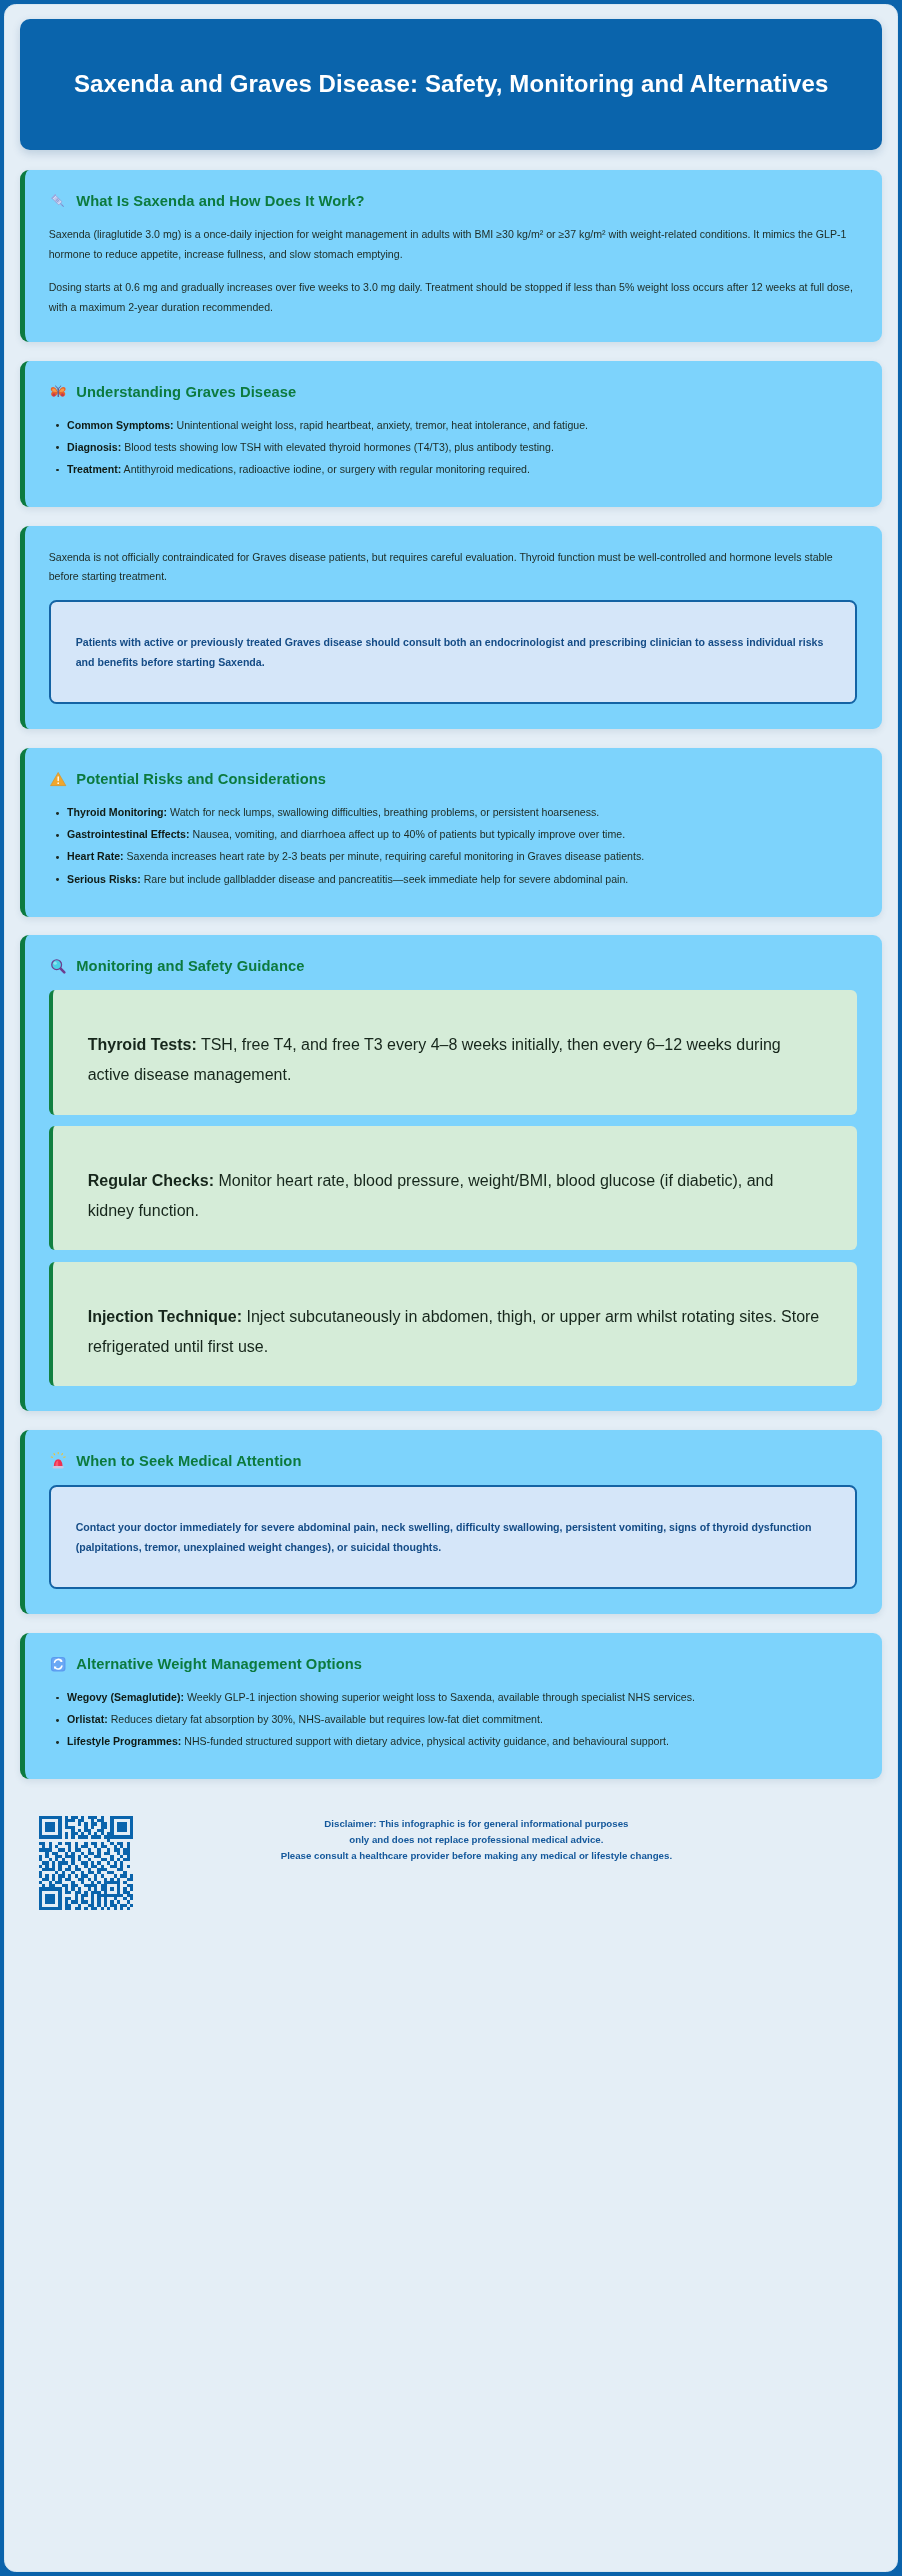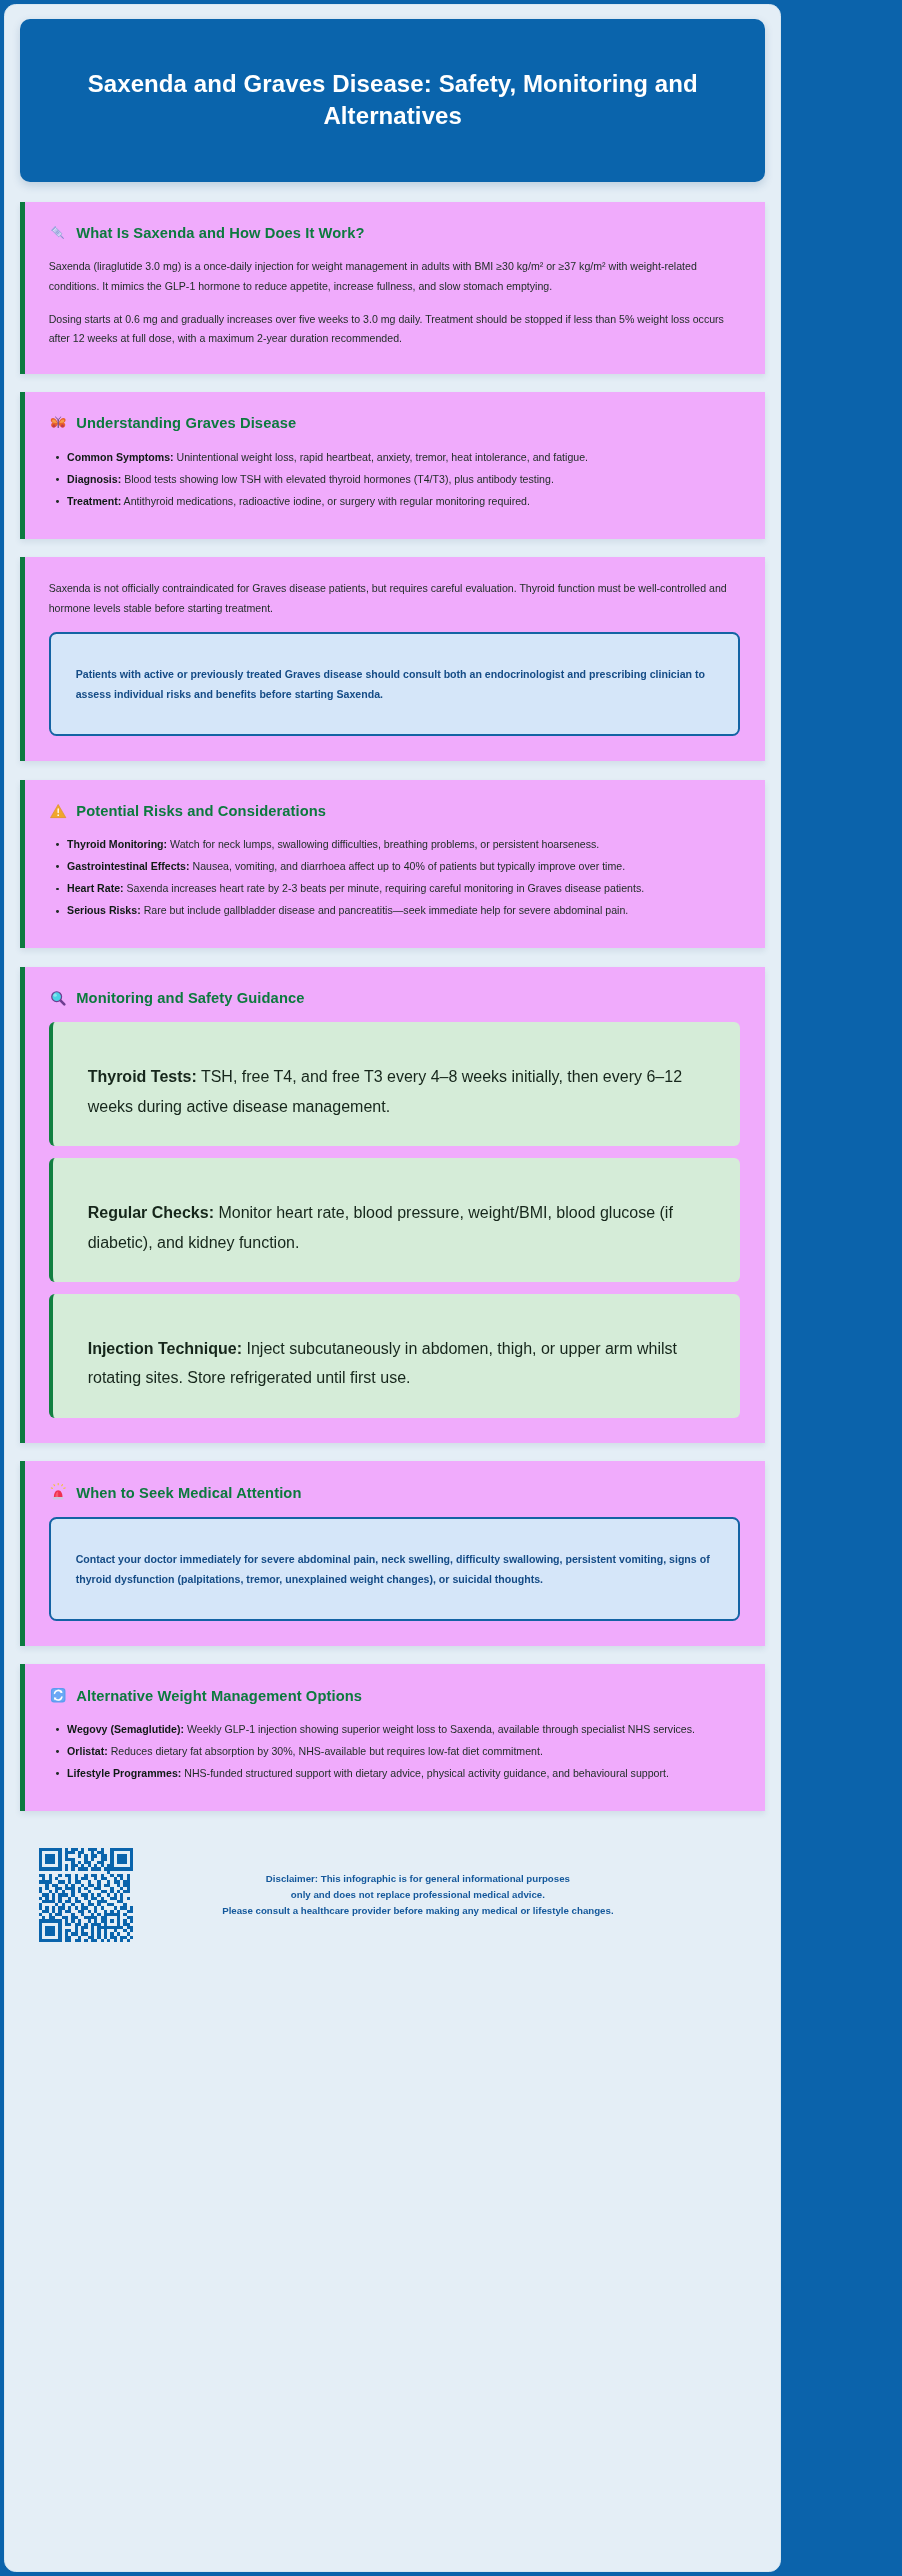--- a/index.html
+++ b/index.html
@@ -7,21 +7,21 @@
   body {
     width: 903px;
     height: 2576px;
     background: #0b63ab;
     font-family: "Liberation Sans", sans-serif;
     overflow: hidden;
   }
   .page-frame {
     position: absolute;
     left: 4.2px; top: 4.2px;
-    width: 777px; height: 2568px;
+    width: 894px; height: 2568px;
     background: #e4eef6;
     border-radius: 11.7px;
     border: 0.8px solid #d7e6f1;
     overflow: hidden;
   }
   .page-inner {
     padding: 14.2px 15px 0 15px;
   }
 
   
@@ -37,22 +37,22 @@
     font-size: 24px;
     font-weight: bold;
     line-height: 1.32;
     text-align: center;
     letter-spacing: 0.1px;
   }
 
   
   .card {
     position: relative;
-    background: #f0abfc;
-    border-radius: 0;
+    background: #7dd3fc;
+    border-radius: 9px;
     border-left: 5.9px solid #0d7a40;
     box-shadow: 0 2.5px 5.9px rgba(40,80,110,0.10);
     padding: 22px 25px 25px 23.5px;
     margin-bottom: 18.4px;
   }
   .card-head {
     display: flex;
     align-items: center;
     gap: 9.2px;
     margin-bottom: 15px;
@@ -124,21 +124,21 @@
     line-height: 1.85;
     color: #16261b;
   }
 
   
   .ico { width: 18.4px; height: 18.4px; flex: 0 0 18.4px; display:block; }
 
   
   .footer {
     display: flex;
-    align-items: center;
+    align-items: flex-start;
     padding: 18.4px 22px 22px 18.4px;
     gap: 10px;
   }
   .qr { width: 94px; height: 94px; flex: 0 0 94px; display:block; }
   .disclaimer {
     flex: 1;
     text-align: center;
     color: #14589b;
     font-size: 9.7px;
     line-height: 1.65;

